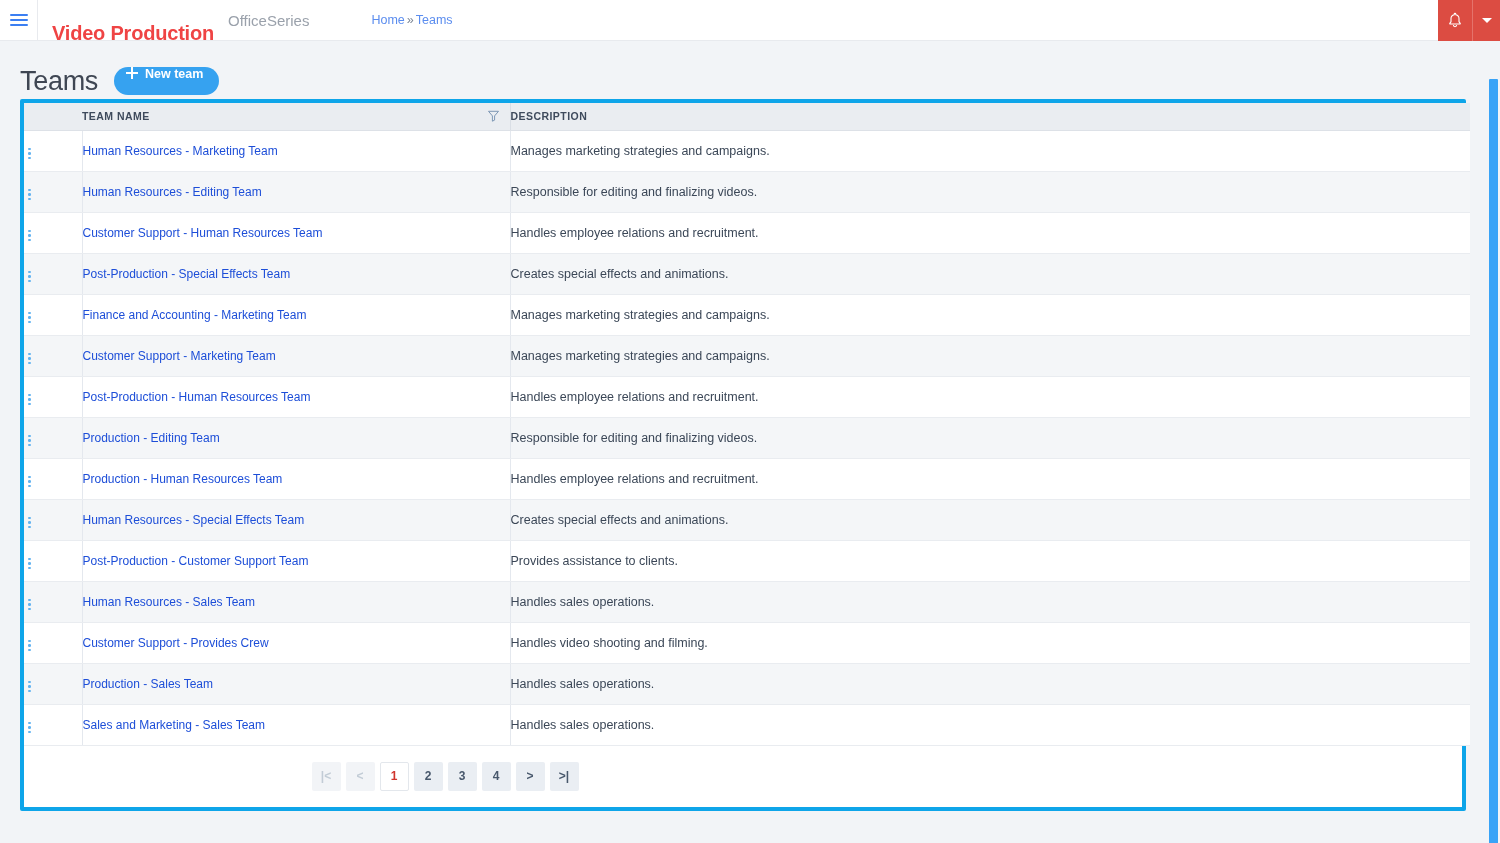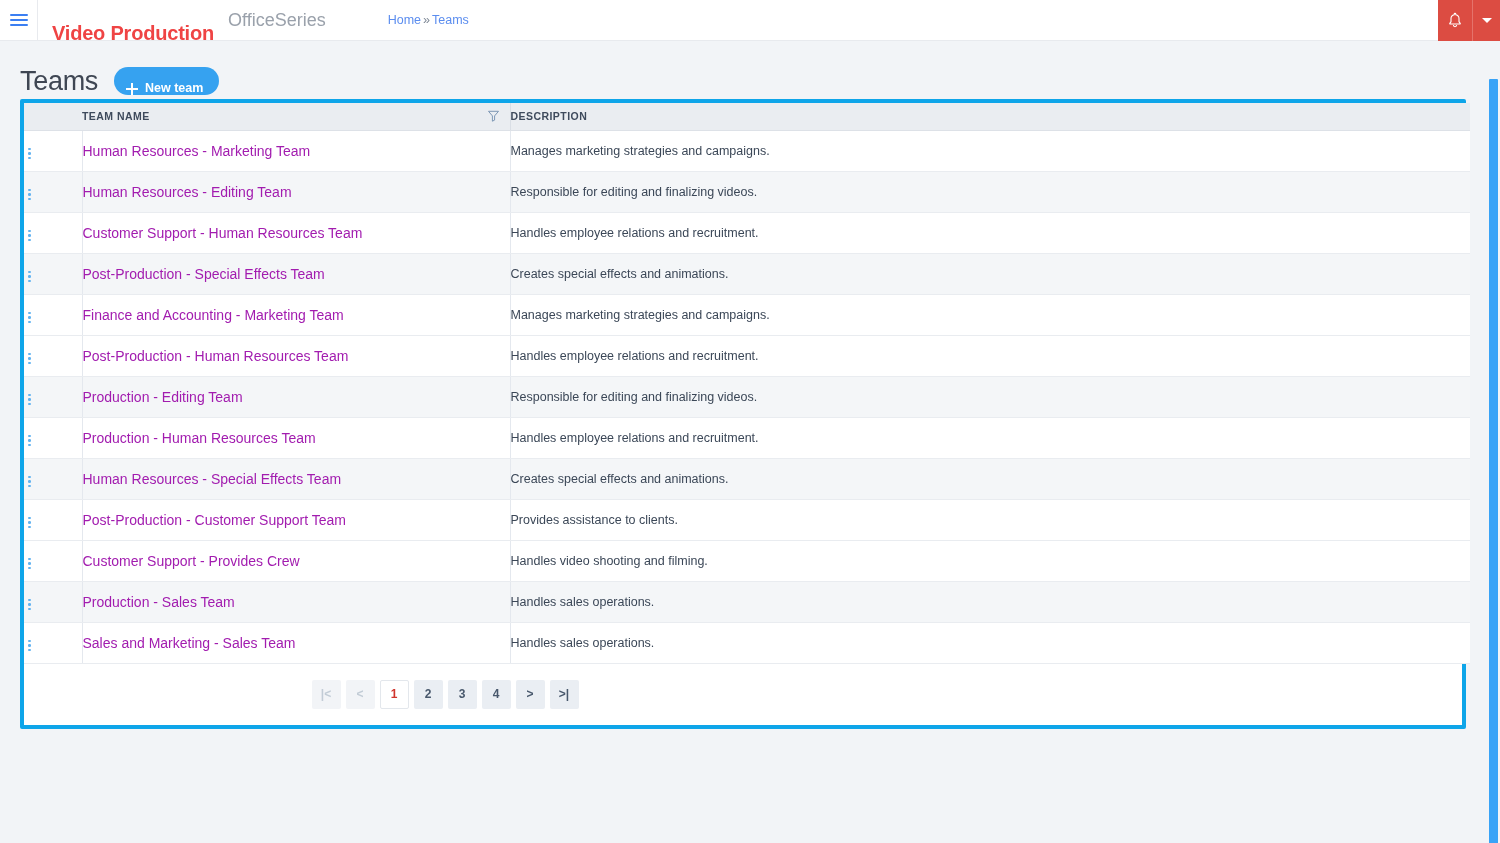--- a/index.html
+++ b/index.html
@@ -43,21 +43,21 @@
     margin-left: 14px;
     font-size: 20px;
     font-weight: bold;
     color: #ef4444;
     letter-spacing: -0.2px;
     white-space: nowrap;
     margin-top: 26px;
   }
   .sub-brand {
     margin-left: 14px;
-    font-size: 18px;
+    font-size: 15px;
     color: #9aa1ab;
     white-space: nowrap;
   }
   .breadcrumb {
     margin-left: 62px;
     font-size: 12.5px;
     color: #8a93a0;
     white-space: nowrap;
   }
   .breadcrumb a {
@@ -116,21 +116,21 @@
     margin-left: 16px;
     background: #36a2f0;
     color: #fff;
     border: none;
     border-radius: 16px;
     height: 28px;
     padding: 0 16px 0 12px;
     font-size: 12.5px;
     font-weight: bold;
     display: inline-flex;
-    align-items: flex-end;
+    align-items: flex-start;
     gap: 7px;
     cursor: pointer;
     font-family: "Liberation Sans", sans-serif;
   }
   .plus-ico {
     position: relative;
     width: 12px; height: 12px;
     display: inline-block;
   }
   .plus-ico::before, .plus-ico::after {
@@ -196,23 +196,23 @@
   td.c-name {
     padding-left: 8px;
     border-left: 1px solid #e4e8ee;
   }
   td.c-desc {
     padding-left: 8px;
     color: #3b4757;
     border-left: 1px solid #e4e8ee;
   }
   .row-link {
-    color: #a21caf;
+    color: #1d4ed8;
     text-decoration: none;
-    font-size: 14px;
+    font-size: 12px;
     cursor: pointer;
   }
   .dots {
     display: inline-flex;
     flex-direction: column;
     gap: 2px;
     cursor: pointer;
     padding: 3px 4px;
   }
   .dots i {
@@ -363,20 +363,29 @@
         </tr>
         <tr class="odd">
           <td class="c-menu"><span class="dots">
               <i></i>
               <i></i>
               <i></i>
             </span></td>
           <td class="c-name"><a class="row-link" href="#">Finance and Accounting - Marketing Team</a></td>
           <td class="c-desc">Manages marketing strategies and campaigns.</td>
         </tr>
+        <tr class="even">
+          <td class="c-menu"><span class="dots">
+              <i></i>
+              <i></i>
+              <i></i>
+            </span></td>
+          <td class="c-name"><a class="row-link" href="#">Customer Support - Marketing Team</a></td>
+          <td class="c-desc">Manages marketing strategies and campaigns.</td>
+        </tr>
         <tr class="odd">
           <td class="c-menu"><span class="dots">
               <i></i>
               <i></i>
               <i></i>
             </span></td>
           <td class="c-name"><a class="row-link" href="#">Post-Production - Human Resources Team</a></td>
           <td class="c-desc">Handles employee relations and recruitment.</td>
         </tr>
         <tr class="even">
@@ -407,20 +416,29 @@
           <td class="c-desc">Creates special effects and animations.</td>
         </tr>
         <tr class="odd">
           <td class="c-menu"><span class="dots">
               <i></i>
               <i></i>
               <i></i>
             </span></td>
           <td class="c-name"><a class="row-link" href="#">Post-Production - Customer Support Team</a></td>
           <td class="c-desc">Provides assistance to clients.</td>
+        </tr>
+        <tr class="even">
+          <td class="c-menu"><span class="dots">
+              <i></i>
+              <i></i>
+              <i></i>
+            </span></td>
+          <td class="c-name"><a class="row-link" href="#">Human Resources - Sales Team</a></td>
+          <td class="c-desc">Handles sales operations.</td>
         </tr>
         <tr class="odd">
           <td class="c-menu"><span class="dots">
               <i></i>
               <i></i>
               <i></i>
             </span></td>
           <td class="c-name"><a class="row-link" href="#">Customer Support - Provides Crew</a></td>
           <td class="c-desc">Handles video shooting and filming.</td>
         </tr>

